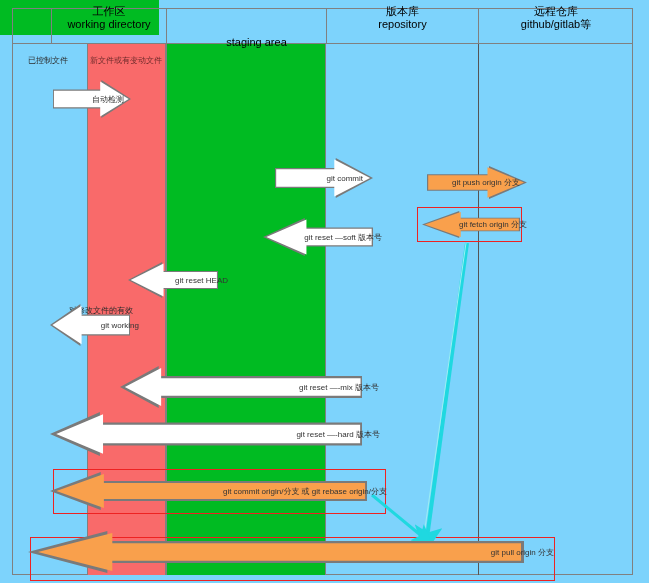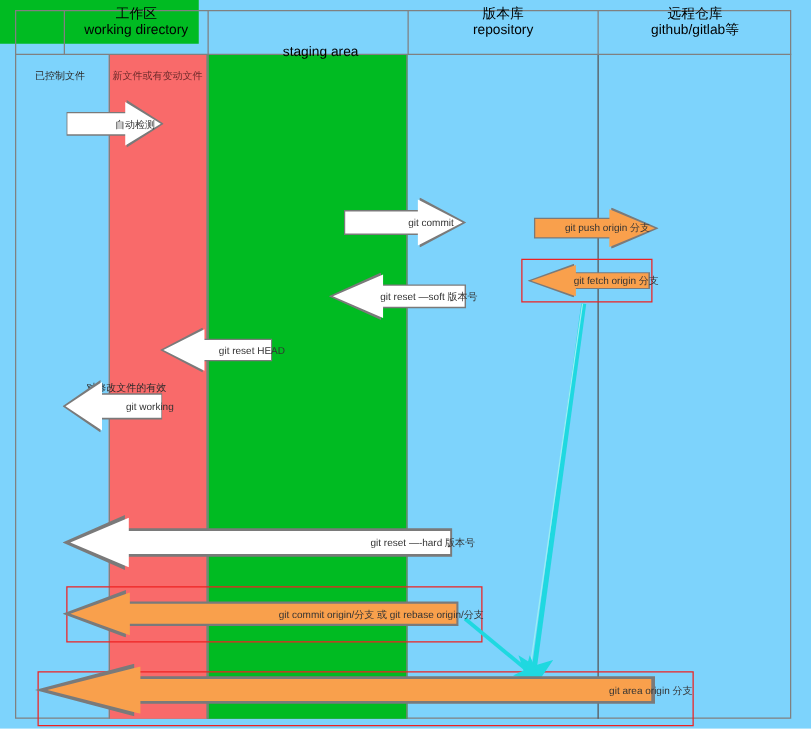--- a/index.html
+++ b/index.html
@@ -217,41 +217,46 @@
     <span class="lab" style="transform:translateX(10px);">git reset HEAD</span>
   </div>
 
   <div class="arrow aw aleft" style="left:50px; top:304px; width:80px; height:42px;">
     <span class="outline"></span>
     <span class="body"></span>
     <span class="lab" style="transform:translateX(9px);">git working</span>
   </div>
   <div class="slabel" style="left:69px; top:305px; color:#2b2b2b;">对修改文件的有效</div>
 
+  <div class="arrow aw aleft thin" style="left:120px; top:366px; width:242px; height:42px;">
+    <span class="outline"></span>
+    <span class="body"></span>
+    <span class="lab" style="transform:translateX(17px);">git reset —-mix 版本号</span>
+  </div>
 
   <div class="arrow aw aleft thin" style="left:50px; top:412px; width:312px; height:44px;">
     <span class="outline"></span>
     <span class="body"></span>
     <span class="lab" style="transform:translateX(18px);">git reset —-hard 版本号</span>
   </div>
 
   <div class="redbox" style="left:53px; top:469px; width:333px; height:45px;"></div>
 
   <div class="arrow ao aleft thin" style="left:50px; top:472px; width:317px; height:38px;">
     <span class="outline"></span>
     <span class="body"></span>
     <span class="lab" style="transform:translateX(20px);">git commit origin/分支 或 git rebase origin/分支</span>
   </div>
 
   <div class="redbox" style="left:30px; top:537px; width:525px; height:44px;"></div>
 
   <div class="arrow ao aleft thin" style="left:28px; top:531px; width:496px; height:42px;">
     <span class="outline"></span>
     <span class="body"></span>
-    <span class="lab" style="transform:translateX(30px);">git area origin  分支</span>
+    <span class="lab" style="transform:translateX(30px);">git pull origin  分支</span>
   </div>
 
   <svg class="cyan-layer" viewBox="0 0 649 583">
     <defs>
       <marker id="cyanhead" markerWidth="7" markerHeight="7" refX="3" refY="3.5" orient="auto">
         <path d="M0,0 L7,3.5 L0,7 L1.6,3.5 Z" fill="#1FD8E0"></path>
       </marker>
     </defs>
 
     <path d="M467,243 L427,538" stroke="#1FD8E0" stroke-width="4" fill="none" marker-end="url(#cyanhead)"></path>

